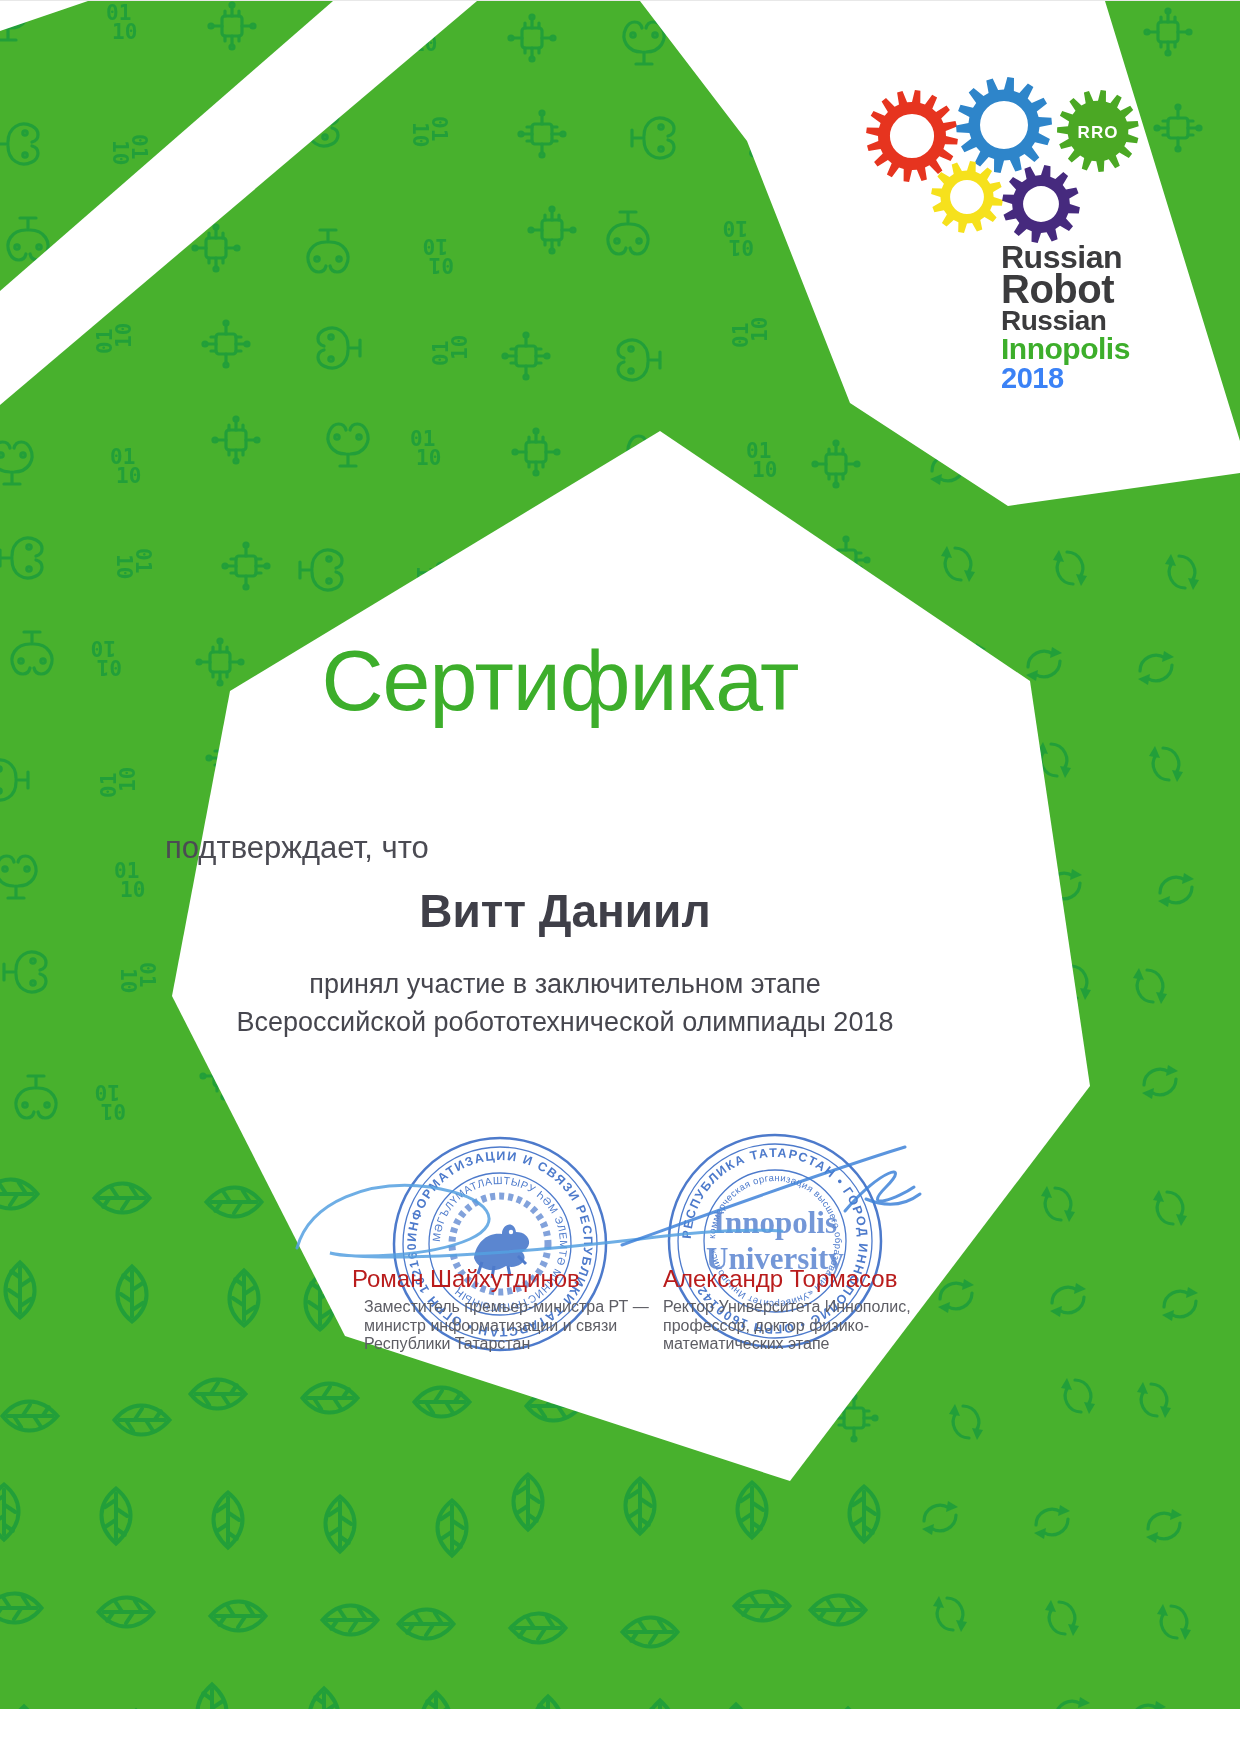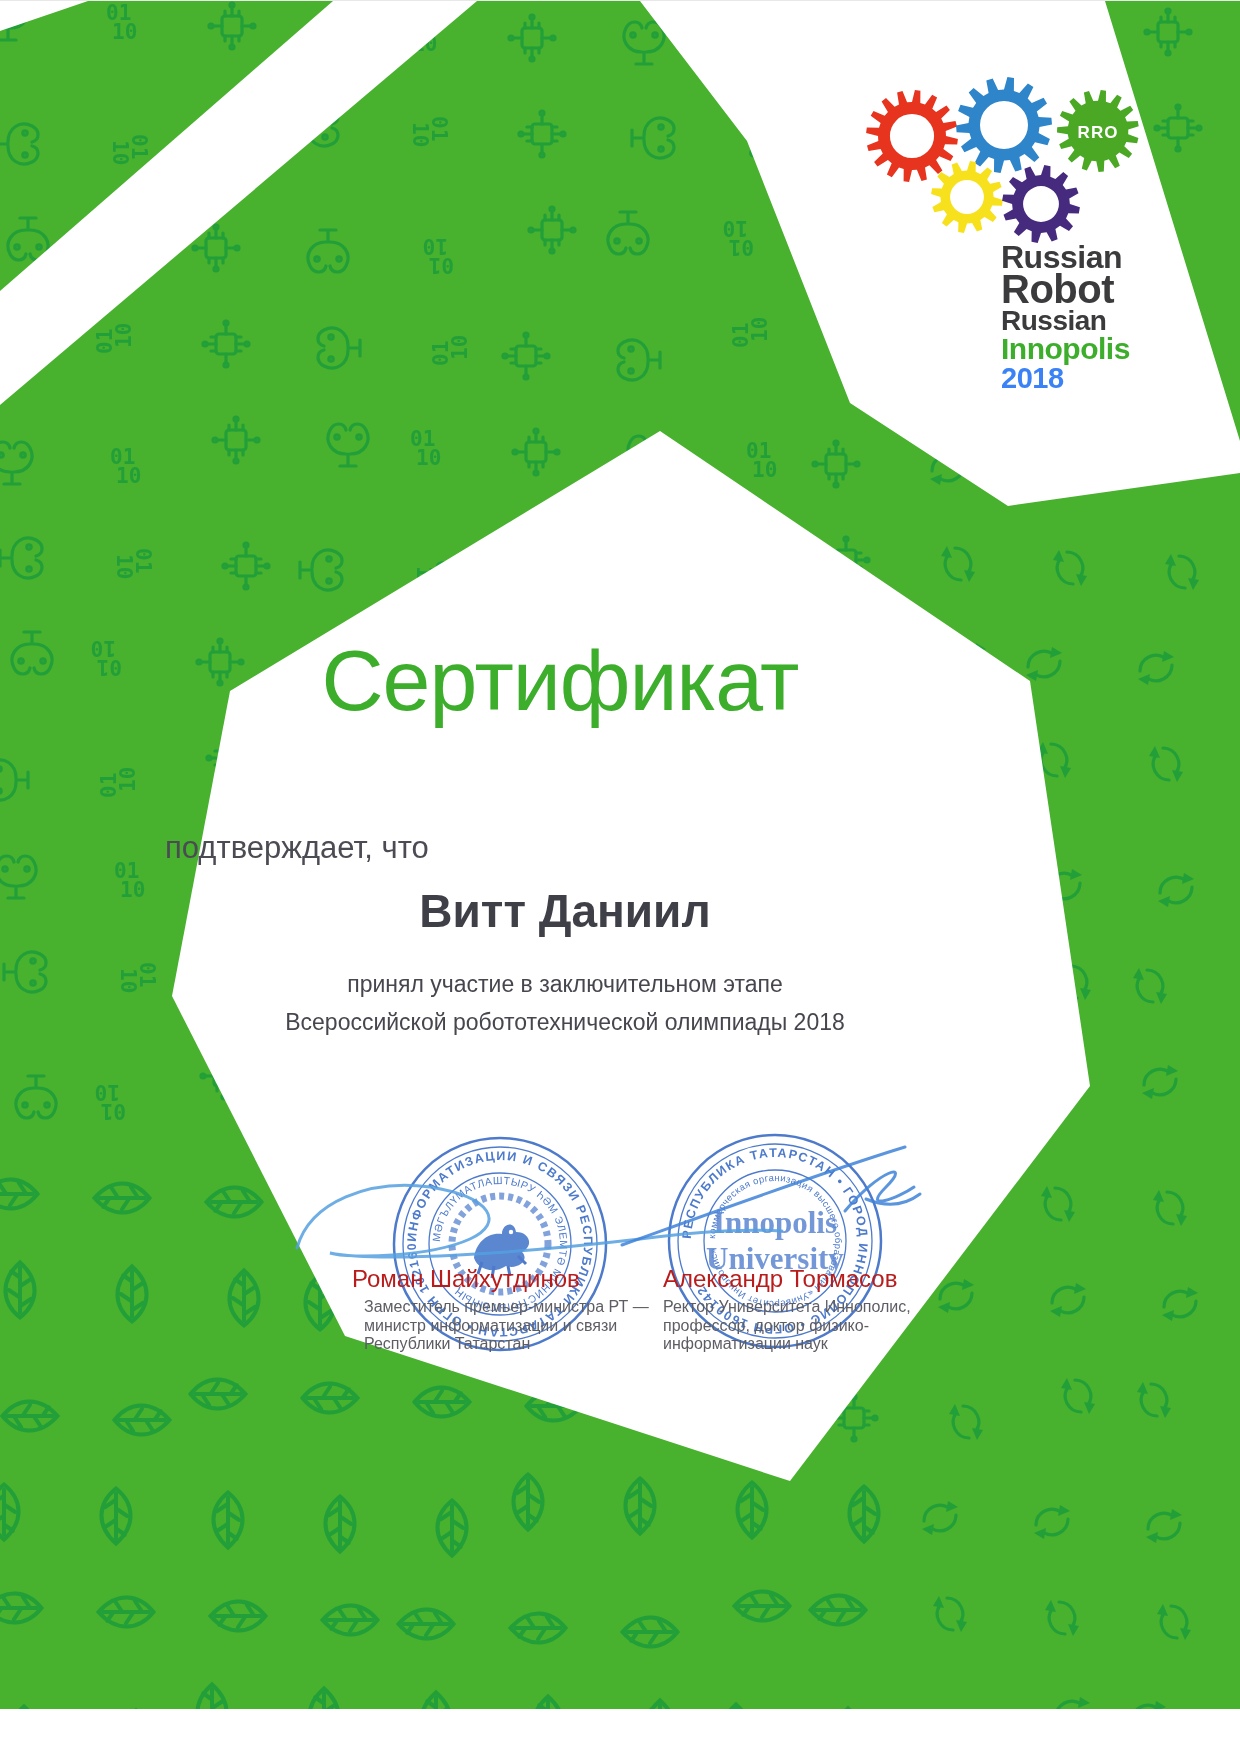--- a/index.html
+++ b/index.html
@@ -14,21 +14,21 @@
   .logo-line{left:1001px;font-weight:bold;color:#3b3b3d;letter-spacing:-0.5px;line-height:1;}
   #lg1{top:240px;font-size:32px;}
   #lg2{top:268px;font-size:40px;}
   #lg3{top:306px;font-size:28px;}
   #lg4{top:333px;font-size:30px;color:var(--title-green);}
   #lg5{top:363px;font-size:29px;color:#3b82f6;}
   .cert-title{left:165px;top:636px;width:790px;text-align:center;font-size:86px;font-weight:normal;
               color:var(--title-green);letter-spacing:-1px;line-height:1;}
   .cert-sub{left:165px;top:829px;width:800px;font-size:31px;color:#4b4b53;}
   .cert-name{left:165px;top:883px;width:800px;text-align:center;font-size:46px;color:#3f3f48;font-weight:bold;}
-  .cert-body{left:165px;top:964px;width:800px;text-align:center;font-size:23px;line-height:38px;color:#46464e;}
+  .cert-body{left:165px;top:964px;width:800px;text-align:center;font-size:27px;line-height:38px;color:#46464e;}
   .signer-name{font-size:24px;color:#b91c1c;line-height:1;}
   .signer-title{font-size:16px;line-height:18.5px;color:var(--text-gray);}
   #lsName{left:352px;top:1266px;} #lsTitle{left:364px;top:1297px;}
   #rsName{left:663px;top:1266px;} #rsTitle{left:663px;top:1297px;}
 </style>
 </head>
 <body>
 
 <div class="page">
 
@@ -350,16 +350,16 @@
   <div class="ov signer-name" id="lsName">Роман Шайхутдинов</div>
   <div class="ov signer-title" id="lsTitle">
     <div>Заместитель премьер-министра РТ —</div>
     <div>министр информатизации и связи</div>
     <div>Республики Татарстан</div>
   </div>
   <div class="ov signer-name" id="rsName">Александр Тормасов</div>
   <div class="ov signer-title" id="rsTitle">
     <div>Ректор Университета Иннополис,</div>
     <div>профессор, доктор физико-</div>
-    <div>информатизации наук</div>
+    <div>математических этапе</div>
   </div>
 
 </div>
 
 </body></html>

